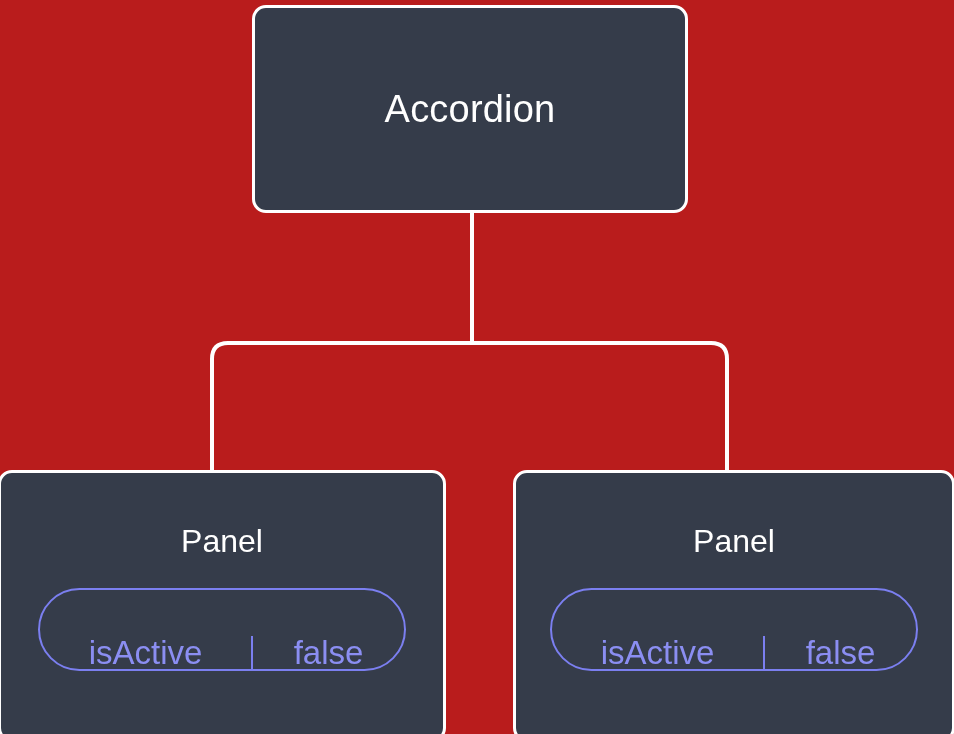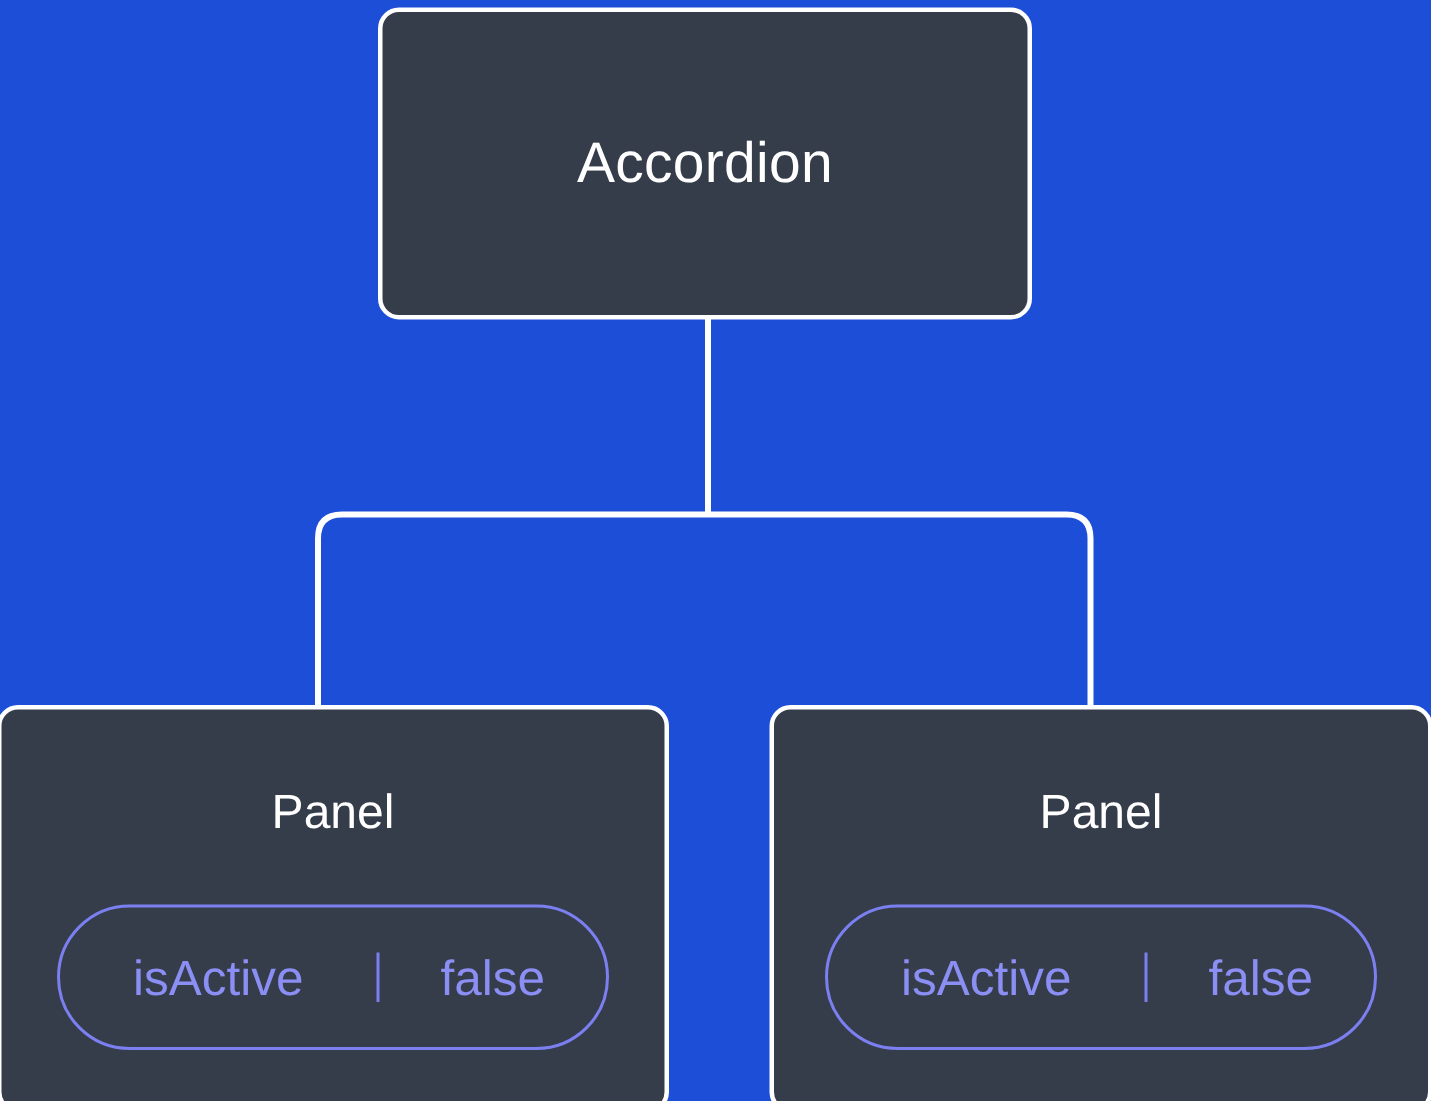--- a/index.html
+++ b/index.html
@@ -11,21 +11,21 @@
     width: 954px;
     height: 734px;
     overflow: hidden;
     font-family: "Liberation Sans", sans-serif;
     background: #4c6670;
   }
   #canvas {
     position: relative;
     width: 954px;
     height: 734px;
-    background: #1d4ed8;
+    background: #b91c1c;
     overflow: hidden;
   }
 
   
   #edges {
     position: absolute;
     left: 0;
     top: 0;
     width: 954px;
     height: 734px;
@@ -82,27 +82,27 @@
     font-size: 32px;
     font-weight: 400;
     line-height: 1;
     white-space: nowrap;
     margin-top: 52px;
   }
 
   
   .pill {
     box-sizing: border-box;
-    margin-top: 46px;
-    height: 97px;
+    margin-top: 31px;
+    height: 83px;
     width: 368px;
     border: 2px solid #7b7ff0;
     border-radius: 49px;
     display: flex;
-    align-items: center;
+    align-items: flex-end;
     overflow: hidden;
   }
   .pill-key,
   .pill-val {
     display: flex;
     align-items: center;
     justify-content: center;
     color: #8b8ef2;
     font-size: 33px;
     font-weight: 400;

